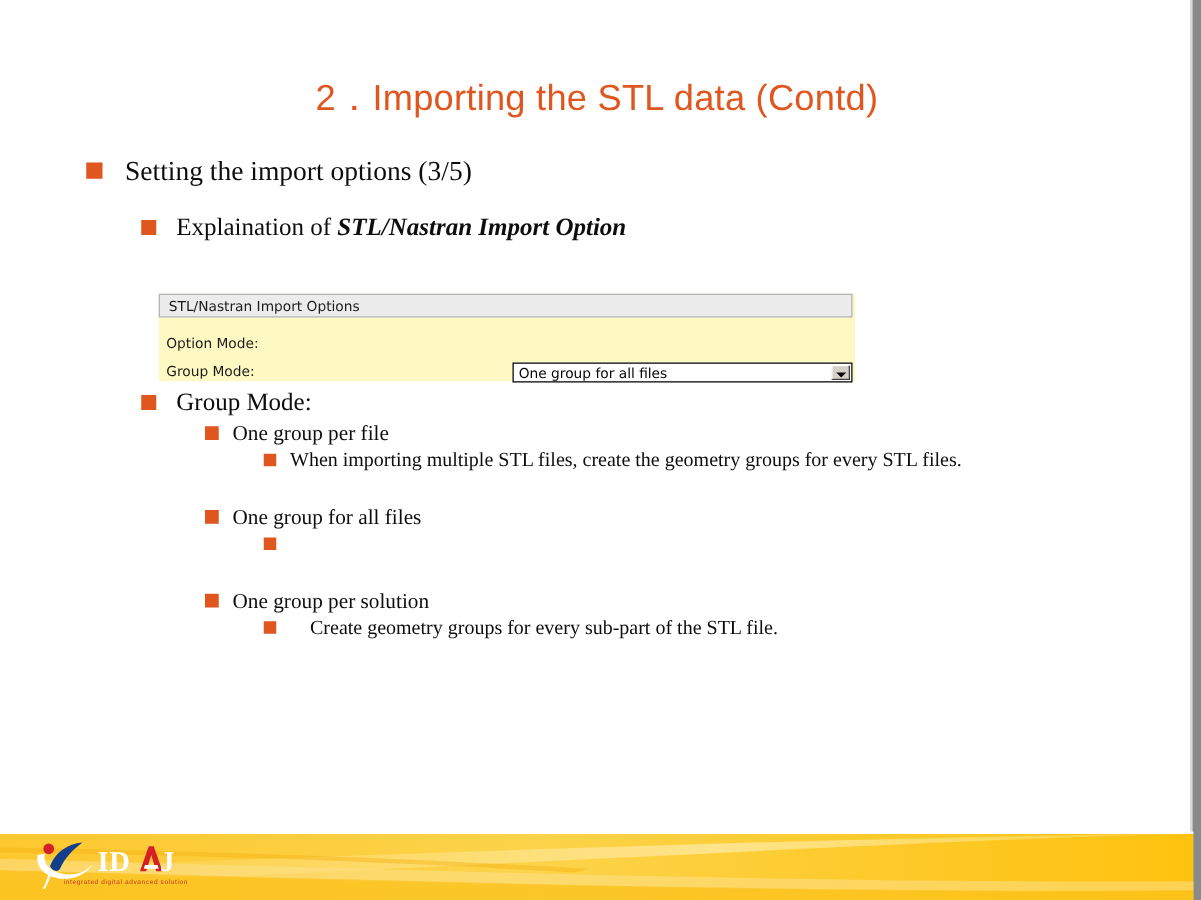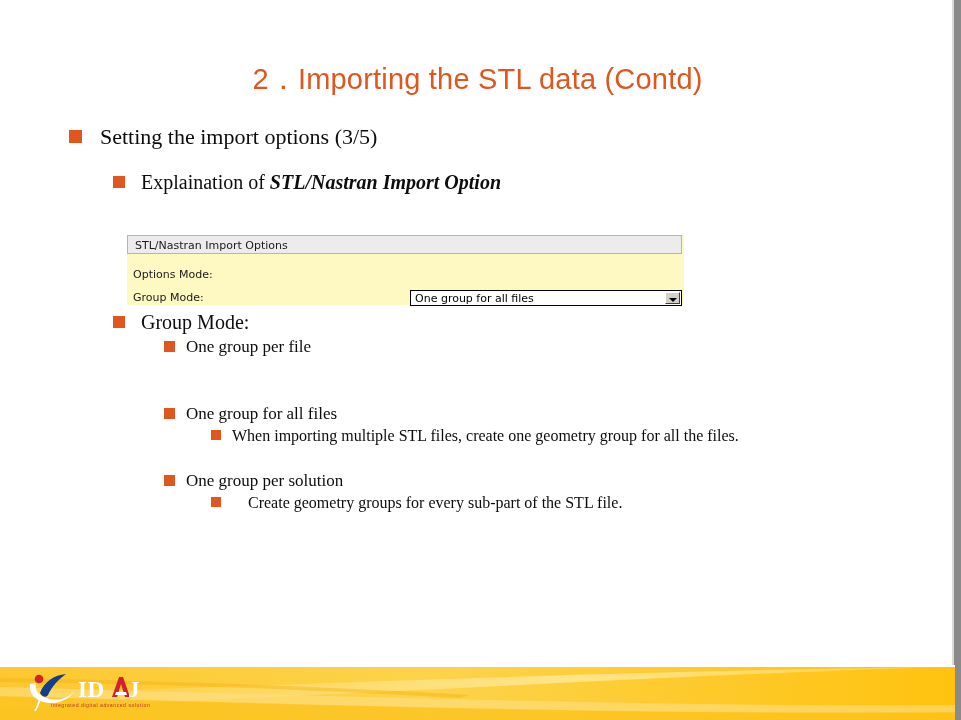--- a/index.html
+++ b/index.html
@@ -137,21 +137,21 @@
     <span class="sq"></span>
     <span class="txt" style="white-space:nowrap;"><span>Explaination of </span><span class="bold-ital">STL/Nastran Import Option</span></span>
   </div>
 
   <div class="dialog">
     <div class="dlg-header">
       <span>STL/Nastran Import Options</span>
     </div>
 
     <div class="dlg-row" style="top:32px;width:555px;">
-      <span class="lbl">Options Mode:</span>
+      <span class="lbl">Option Mode:</span>
     </div>
 
     <div class="dlg-row" style="top:55px;width:555px;">
       <span class="lbl">Group Mode:</span>
       <div class="combo">
         <span class="val">One group for all files</span>
         <span class="caret">
             <i></i>
           </span>
       </div>
@@ -161,29 +161,32 @@
   <div class="bul lv2" style="left:0;top:310px;width:900px;height:26px;">
     <span class="sq"></span>
     <span class="txt">Group Mode:</span>
   </div>
 
   <div class="bul lv3" style="left:0;top:336px;width:850px;height:22px;">
     <span class="sq"></span>
     <span class="txt">One group per file</span>
   </div>
 
+  <div class="bul lv4" style="left:0;top:358px;width:920px;height:44px;">
+    <span class="sq"></span>
+    <span class="txt" style="width:672px;">When importing multiple STL files, create the geometry groups for every STL files.</span>
+  </div>
 
   <div class="bul lv3" style="left:0;top:403px;width:850px;height:22px;">
     <span class="sq"></span>
     <span class="txt">One group for all files</span>
   </div>
 
   <div class="bul lv4" style="left:0;top:425px;width:920px;height:44px;">
     <span class="sq"></span>
-    <span class="txt" style="width:632px;">When importing multiple STL files, create one geometry group for all the files.</span>
   </div>
 
   <div class="bul lv3" style="left:0;top:470px;width:850px;height:22px;">
     <span class="sq"></span>
     <span class="txt">One group per solution</span>
   </div>
 
   <div class="bul lv4" style="left:0;top:492px;width:920px;height:24px;">
     <span class="sq"></span>
     <span class="txt" style="width:700px;margin-left:16px;">Create geometry groups for every sub-part of the STL file.</span>

